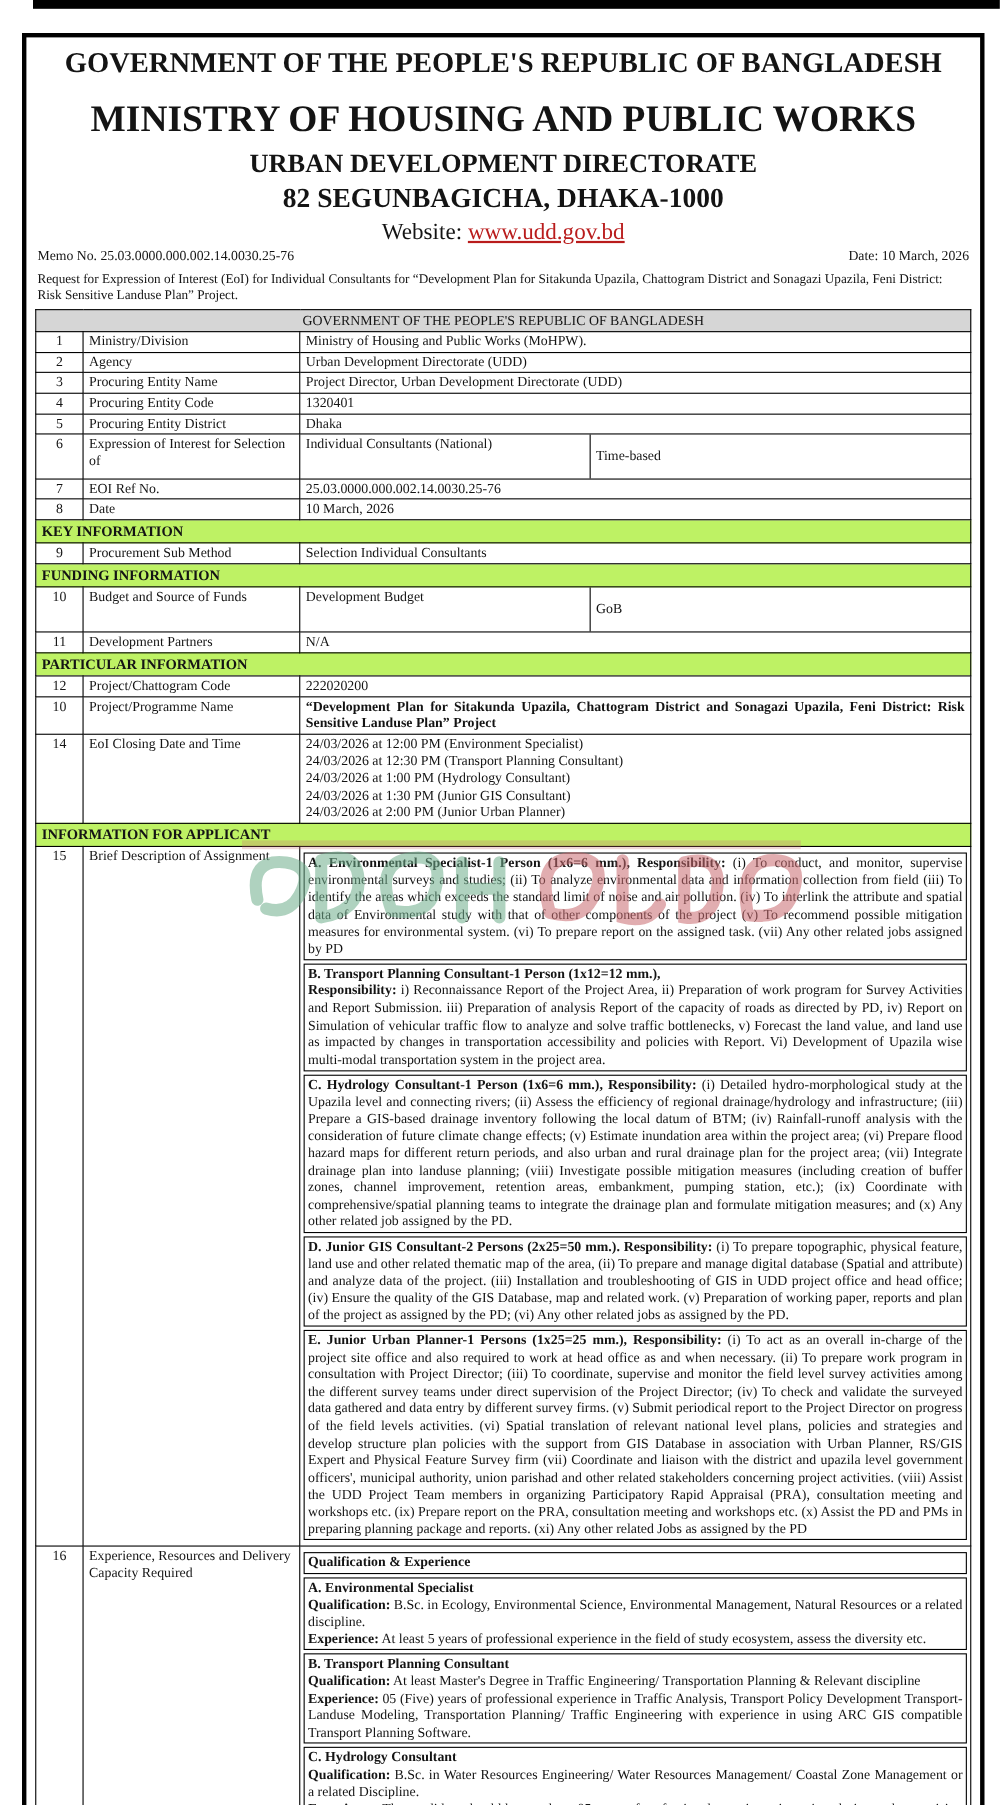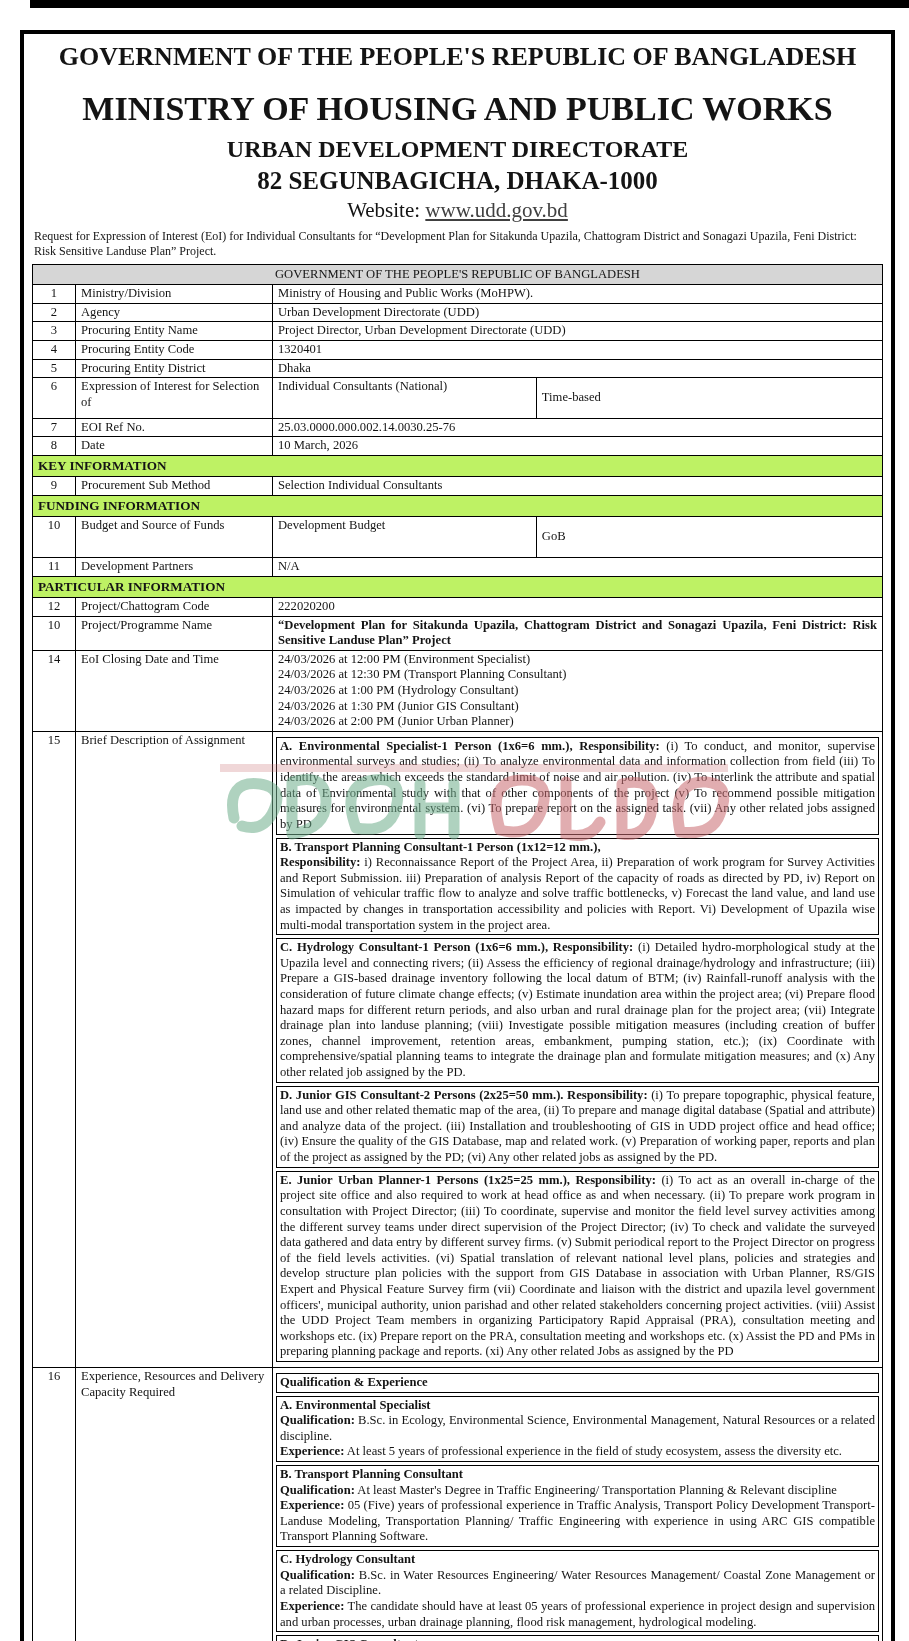--- a/index.html
+++ b/index.html
@@ -6,21 +6,21 @@
   body{width:909px;font-family:"Liberation Serif", serif;color:#141414;}
   .topbar{height:8px;background:#000;margin-left:30px;}
   .doc{margin:22px 14px 12px 20px;border:4px solid #000;padding:4px 8px 6px 8px;position:relative;background:#fff;}
   
   .hdr{text-align:center;line-height:1.12;margin-top:4px;}
   .h1{font-size:26px;font-weight:bold;}
   .h2{font-size:34px;font-weight:bold;margin-top:19px;}
   .h3{font-size:24px;font-weight:bold;margin-top:8px;}
   .h4{font-size:25px;font-weight:bold;margin-top:4px;}
   .web{font-size:21px;margin-top:4px;}
-  .web a{color:#404040;text-decoration:underline;}
+  .web a{color:#b91c1c;text-decoration:underline;}
   .memo-row{display:flex;justify-content:space-between;font-size:12.5px;margin:2px 2px 0 2px;}
   .request{font-size:12px;margin:6px 2px 5px 2px;line-height:1.25;}
   
   table.main{width:100%;border-collapse:collapse;font-size:12.6px;line-height:1.24;}
   table.main td{border:1px solid #000;padding:1px 5px;vertical-align:top;}
   td.num{text-align:center;width:32px;}
   td.lbl{width:186px;}
   tr.title-row td{background:#d6d6d6;text-align:center;padding:2px;}
   tr.sec td{background:#bef264;font-weight:bold;font-size:13.2px;padding:2px 5px;}
   .split{display:flex;margin:-1px -5px;}
@@ -59,20 +59,24 @@
   </svg>
 
   <div class="hdr">
     <div class="h1">GOVERNMENT OF THE PEOPLE'S REPUBLIC OF BANGLADESH</div>
     <div class="h2">MINISTRY OF HOUSING AND PUBLIC WORKS</div>
     <div class="h3">URBAN DEVELOPMENT DIRECTORATE</div>
     <div class="h4">82 SEGUNBAGICHA, DHAKA-1000</div>
     <div class="web"><span>Website: </span><a href="#">www.udd.gov.bd</a></div>
   </div>
 
+  <div class="memo-row">
+    <span>Memo No. 25.03.0000.000.002.14.0030.25-76</span>
+    <span>Date: 10 March, 2026</span>
+  </div>
 
   <div class="request">Request for Expression of Interest (EoI) for Individual Consultants for “Development Plan for Sitakunda Upazila, Chattogram District and Sonagazi Upazila, Feni District: Risk Sensitive Landuse Plan” Project.</div>
 
   <table class="main">
     <colgroup>
         <col style="width:32px">
         <col style="width:186px">
         <col>
       </colgroup>
 
@@ -173,20 +177,23 @@
       <td class="lbl">EoI Closing Date and Time</td>
       <td>
         <span class="line">24/03/2026 at 12:00 PM (Environment Specialist)</span>
         <span class="line">24/03/2026 at 12:30 PM (Transport Planning Consultant)</span>
         <span class="line">24/03/2026 at 1:00 PM (Hydrology Consultant)</span>
         <span class="line">24/03/2026 at 1:30 PM (Junior GIS Consultant)</span>
         <span class="line">24/03/2026 at 2:00 PM (Junior Urban Planner)</span>
       </td>
     </tr>
 
+    <tr class="sec">
+      <td colspan="3">INFORMATION FOR APPLICANT</td>
+    </tr>
     <tr>
       <td class="num">15</td>
       <td class="lbl">Brief Description of Assignment</td>
       <td class="vcell">
         <div class="blk">
           <span class="b">A. Environmental Specialist-1 Person (1x6=6 mm.), </span><span class="b">Responsibility:</span><span> (i) To conduct, and monitor, supervise environmental surveys and studies; (ii) To analyze environmental data and information collection from field (iii) To identify the areas which exceeds the standard limit of noise and air pollution. (iv) To interlink the attribute and spatial data of Environmental study with that of other components of the project (v) To recommend possible mitigation measures for environmental system.  (vi) To prepare report on the assigned task. (vii) Any other related jobs assigned by PD</span>
         </div>
         <div class="blk">
           <span class="b line">B. Transport Planning Consultant-1 Person (1x12=12 mm.),</span>
           <span class="b">Responsibility:</span><span> i) Reconnaissance Report of the Project Area, ii) Preparation of work program for Survey Activities and Report Submission. iii) Preparation of analysis Report of the capacity of roads as directed by PD, iv) Report on Simulation of vehicular traffic flow to analyze and solve traffic bottlenecks, v) Forecast the land value, and land use as impacted by changes in transportation accessibility and policies with Report. Vi) Development of Upazila wise multi-modal transportation system in the project area.</span>

